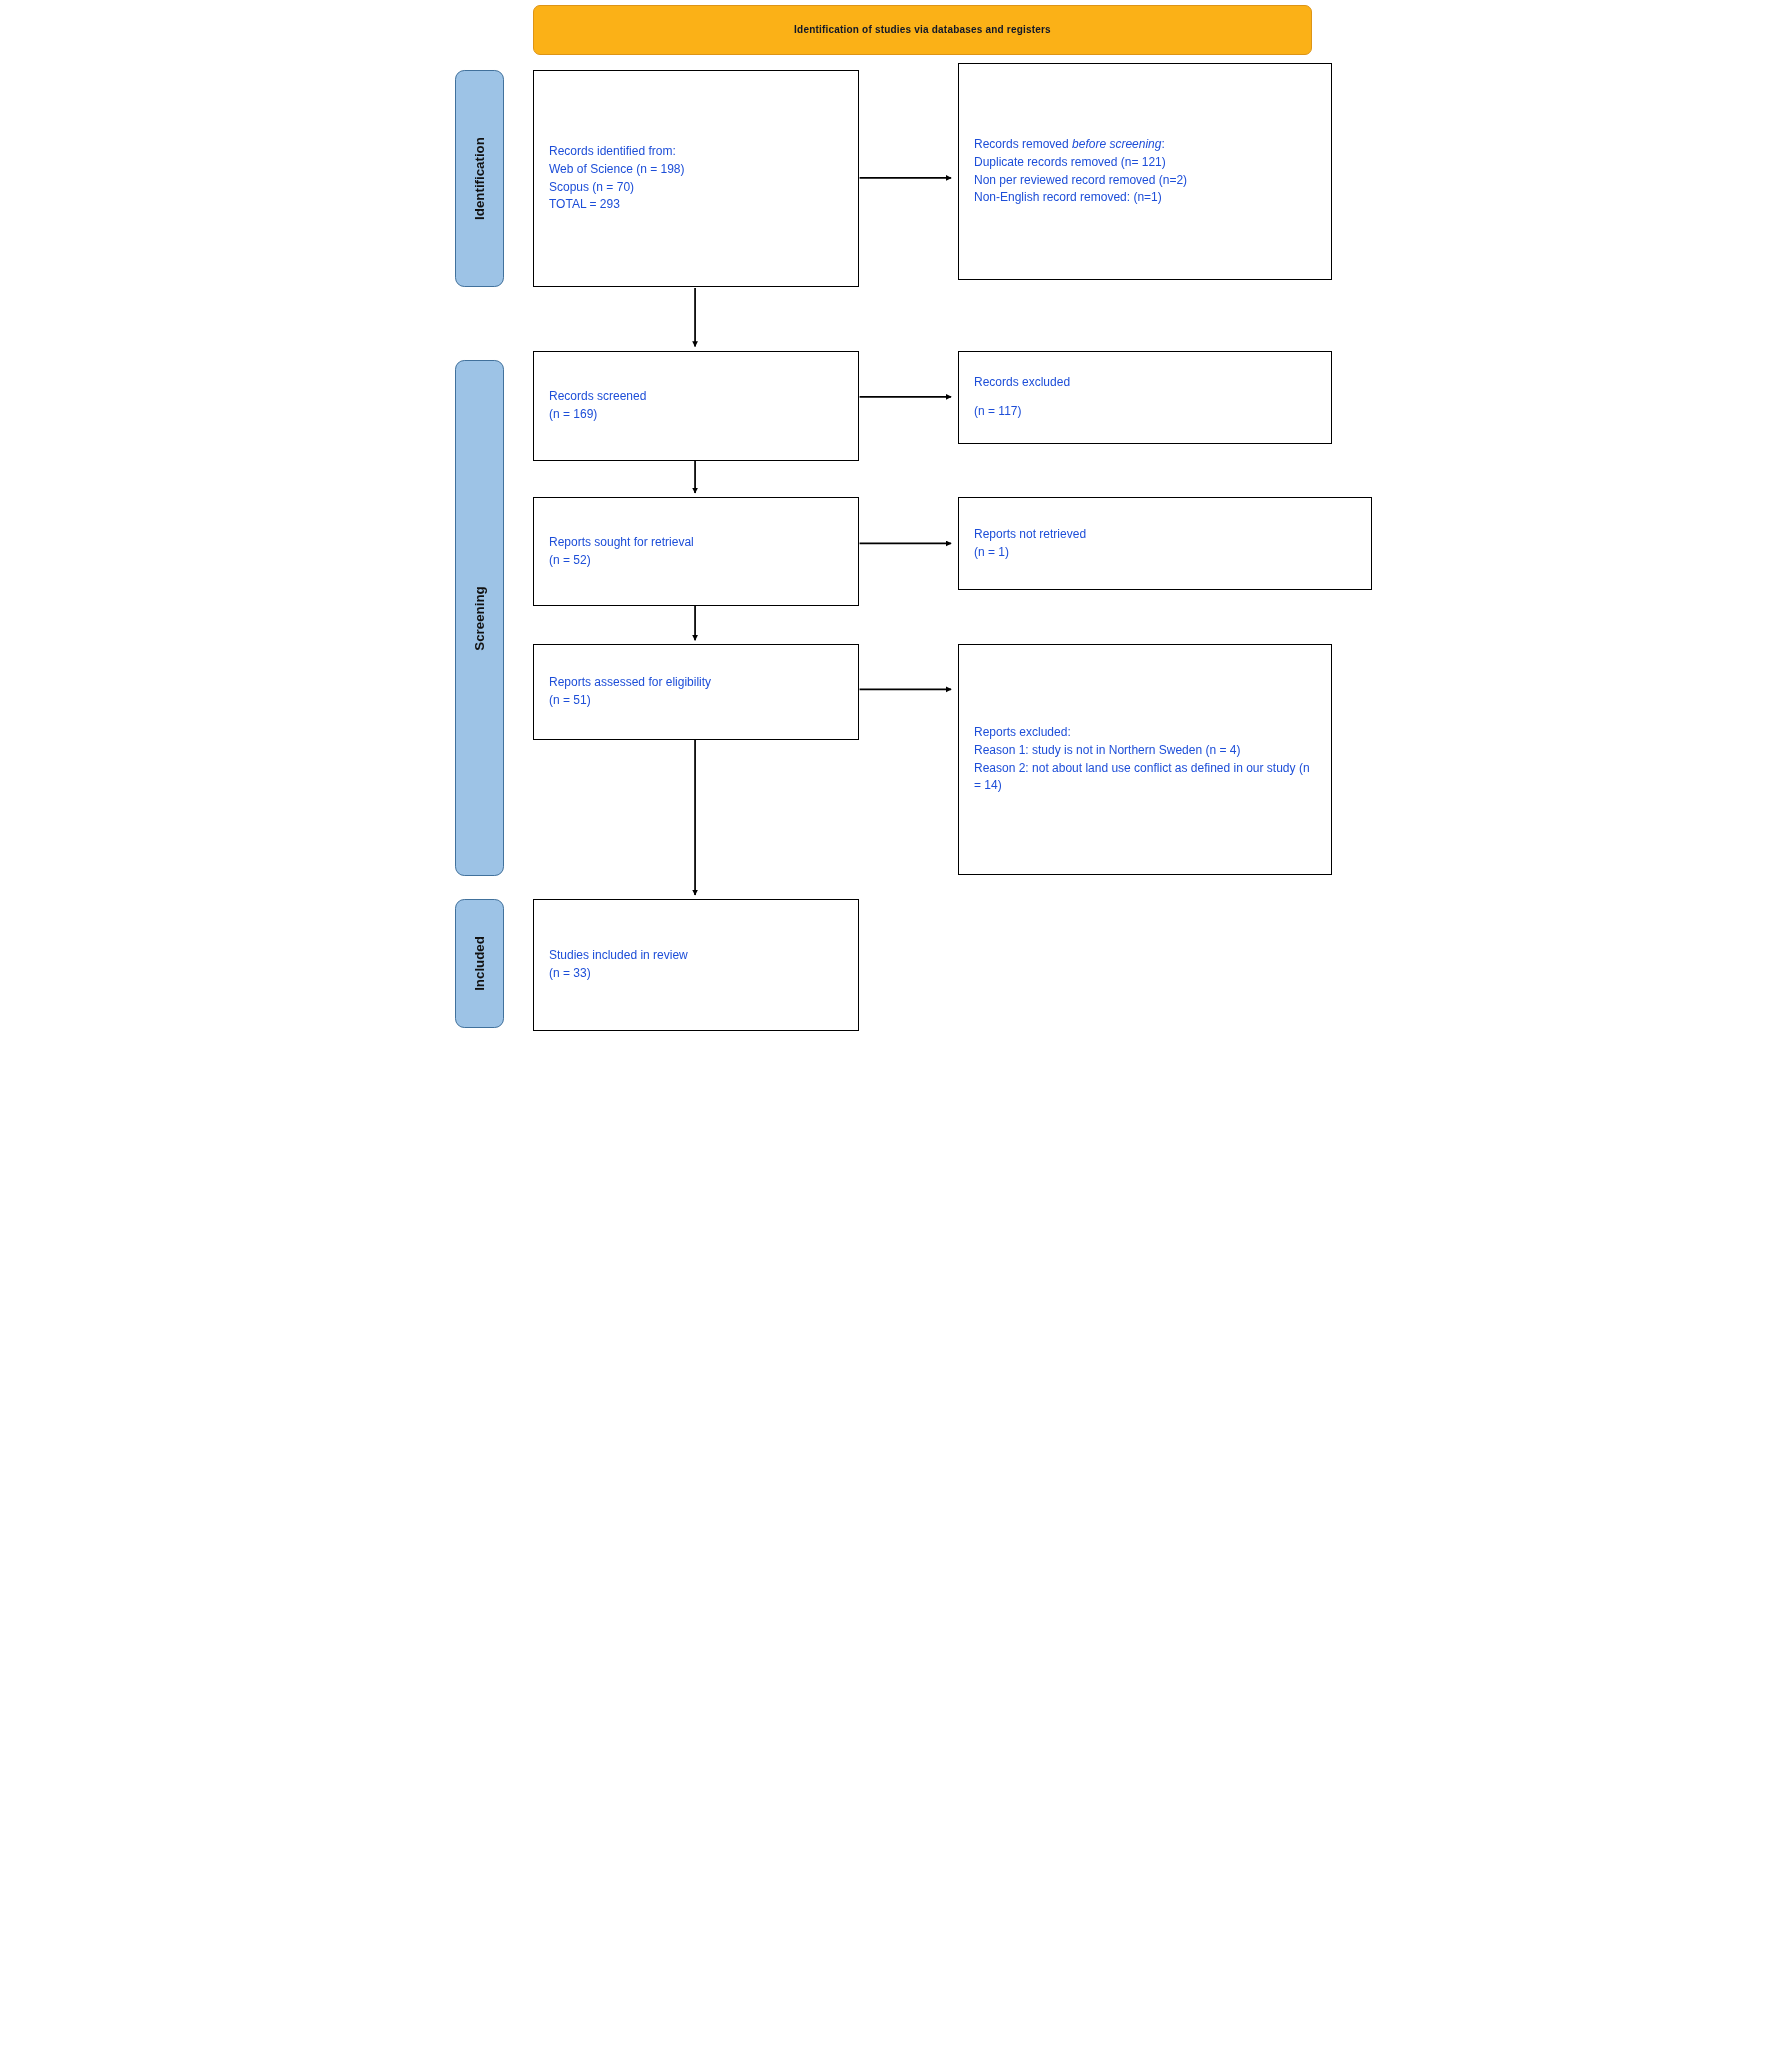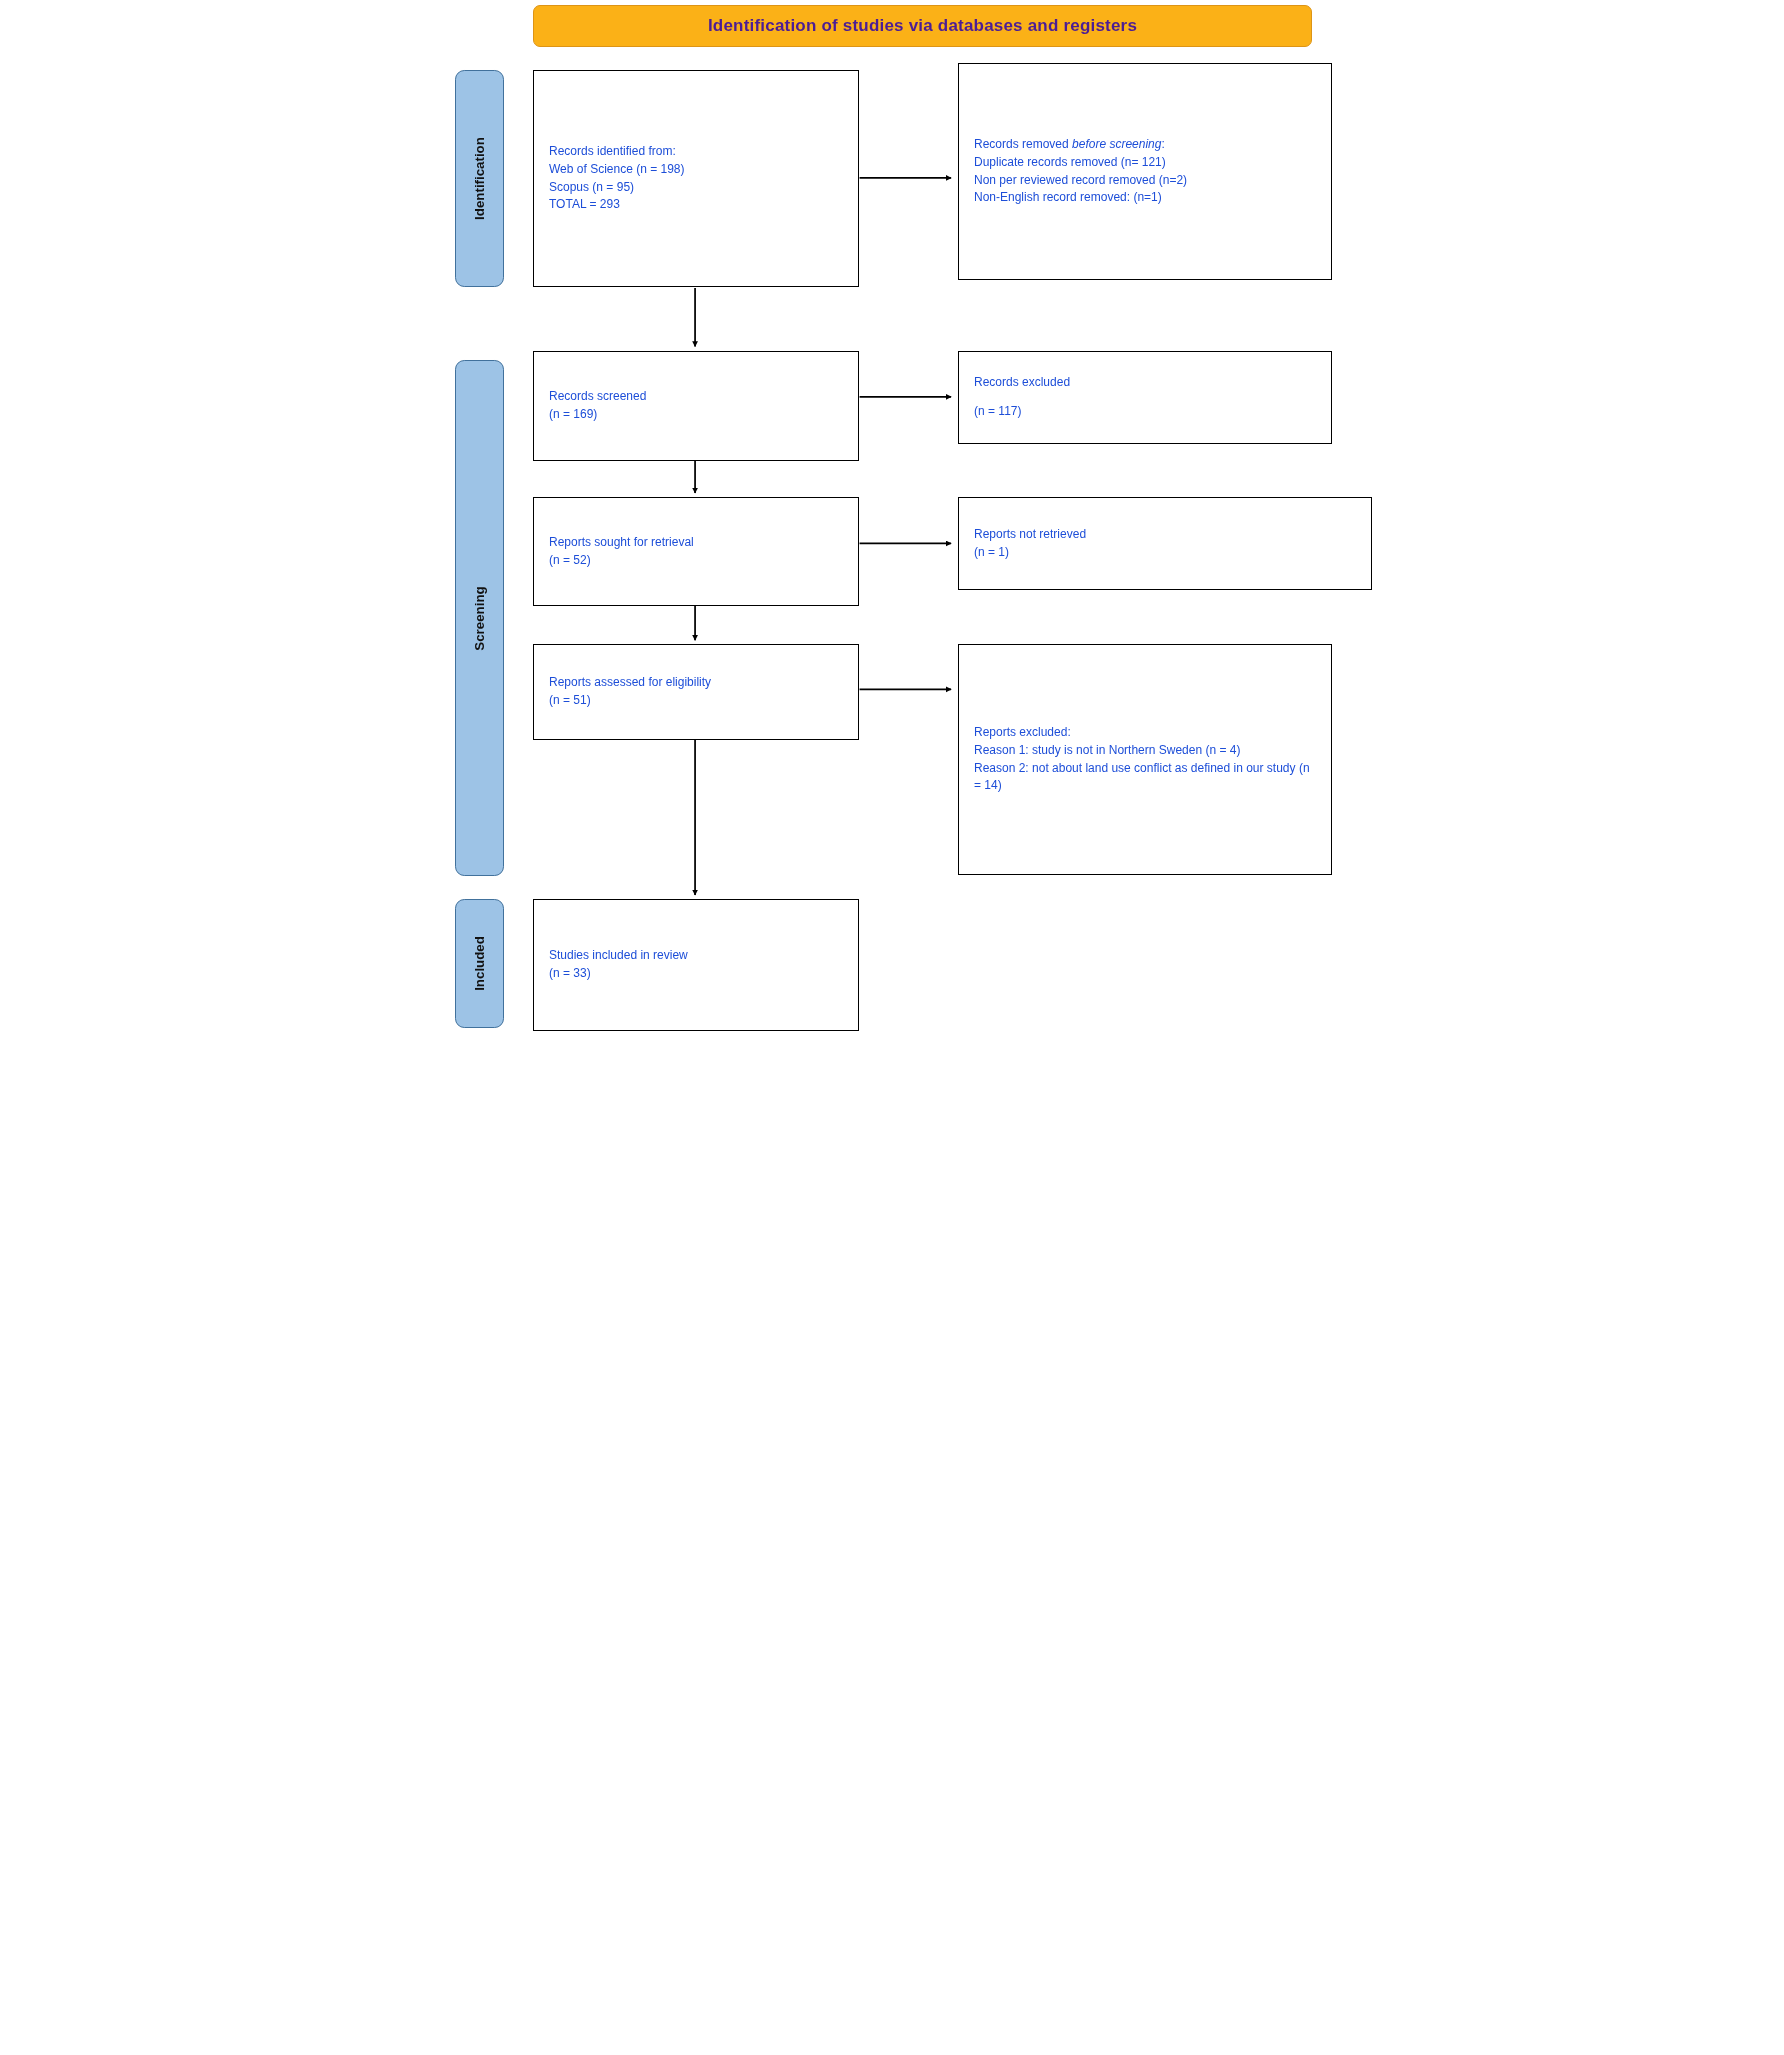--- a/index.html
+++ b/index.html
@@ -13,27 +13,27 @@
   html,body{margin:0;padding:0;background:#ffffff;}
   body{font-family:"Liberation Sans", sans-serif; color:#1a1a1a;}
   .canvas{
     position:relative;
     width:892px;
     height:1037px;
     margin:0 auto;
     background:#ffffff;
   }
   .banner{
-    position:absolute; left:87px; top:4.6px; width:779px; height:42px;
+    position:absolute; left:87px; top:4.6px; width:779px; height:50px;
     background:var(--header-bg);
     border:1.7px solid var(--header-border);
     border-radius:7px;
     display:flex; align-items:center; justify-content:center;
-    font-weight:bold; font-size:17px; letter-spacing:0.2px;
-    box-sizing:border-box; color:#4c1d95;
+    font-weight:bold; font-size:10px; letter-spacing:0.2px;
+    box-sizing:border-box; color:#0f172a;
   }
   .stage{
     position:absolute; left:8.7px; width:49px;
     background:var(--stage-bg);
     border:1.4px solid var(--stage-border);
     border-radius:9.3px;
     display:flex; align-items:center; justify-content:center;
     box-sizing:border-box;
   }
   .stage .vtext{
@@ -92,21 +92,21 @@
 
     <line x1="430" y1="497" x2="430" y2="598" marker-end="url(#ah)"></line>
     <line x1="430" y1="767" x2="430" y2="851" marker-end="url(#ah)"></line>
     <line x1="430" y1="1020" x2="430" y2="1105" marker-end="url(#ah)"></line>
     <line x1="430" y1="1277" x2="430" y2="1545" marker-end="url(#ah)"></line>
   </svg>
 
   <div class="box" style="left:87px;top:70px;width:326px;height:217px;">
     <div class="line">Records identified from:</div>
     <div class="line">Web of Science (n = 198)</div>
-    <div class="line">Scopus (n = 95)</div>
+    <div class="line">Scopus (n = 70)</div>
     <div class="line">TOTAL = 293</div>
   </div>
 
   <div class="box" style="left:87px;top:351px;width:326px;height:110px;">
     <div class="line">Records screened</div>
     <div class="line">(n = 169)</div>
   </div>
 
   <div class="box" style="left:87px;top:497px;width:326px;height:109px;">
     <div class="line">Reports sought for retrieval</div>

